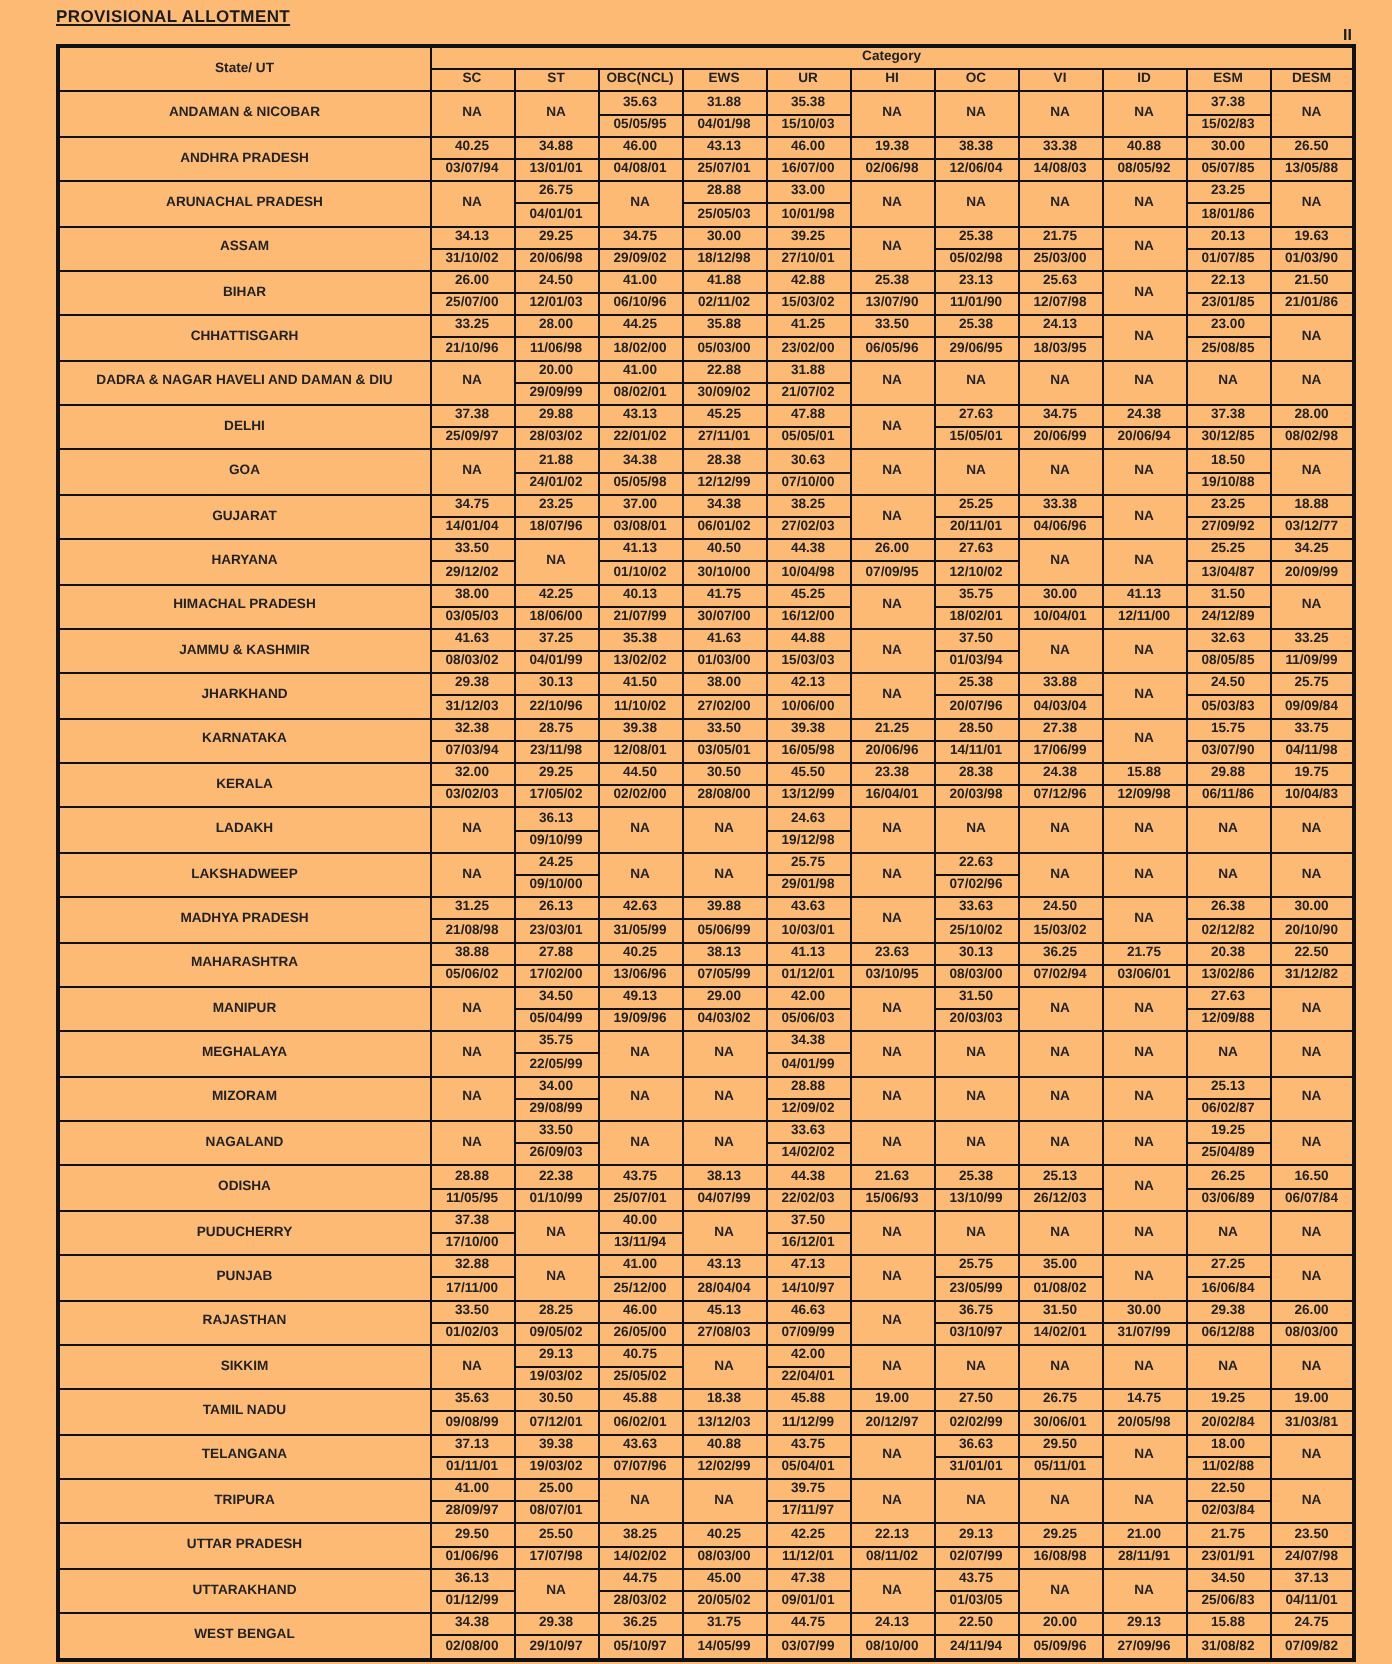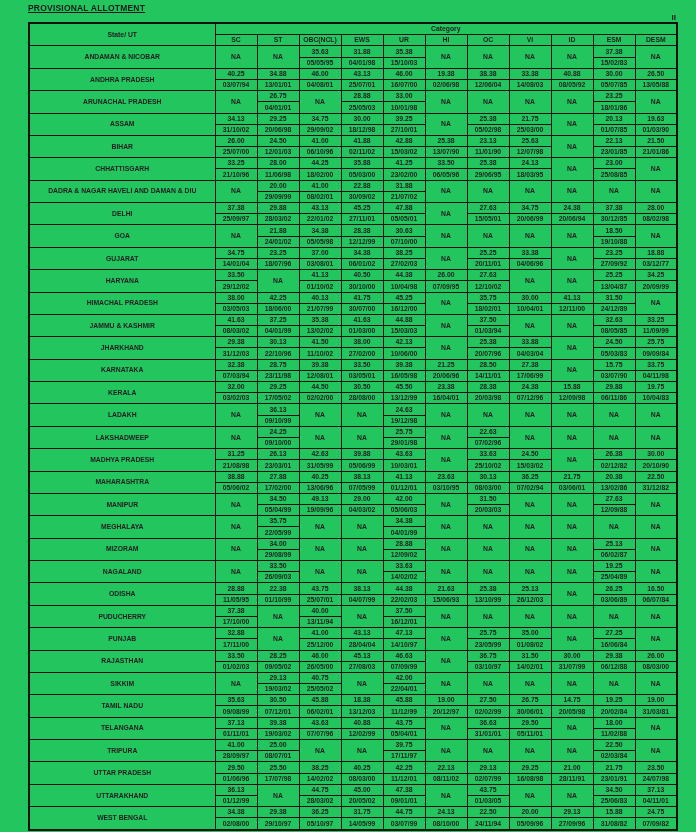--- a/index.html
+++ b/index.html
@@ -1,16 +1,16 @@
 <!DOCTYPE html>
 <html><head>
 <meta charset="utf-8">
 <style>
   html,body{margin:0;padding:0;background:#fff;}
-  .page{position:relative;width:696px;height:832px;background:#22c55e;overflow:hidden;
+  .page{position:relative;width:696px;height:832px;background:#fdba74;overflow:hidden;
         font-family:"Liberation Sans",sans-serif;color:#1b1b1b;}
   .title{position:absolute;left:28px;top:3px;font-size:8.5px;font-weight:bold;
          text-decoration:underline;letter-spacing:.2px;}
   .page-marker{position:absolute;right:20px;top:13px;font-size:8px;font-weight:bold;}
   table.allot{position:absolute;left:28px;top:22px;border-collapse:collapse;
               table-layout:fixed;width:648px;}
   table.allot th,table.allot td{border:1px solid #111;padding:0;margin:0;
       font-size:6.8px;font-weight:bold;text-align:center;vertical-align:middle;
       line-height:1.15;height:10.2px;overflow:hidden;white-space:nowrap;color:#222;}
   table.allot{border:2px solid #111;}

